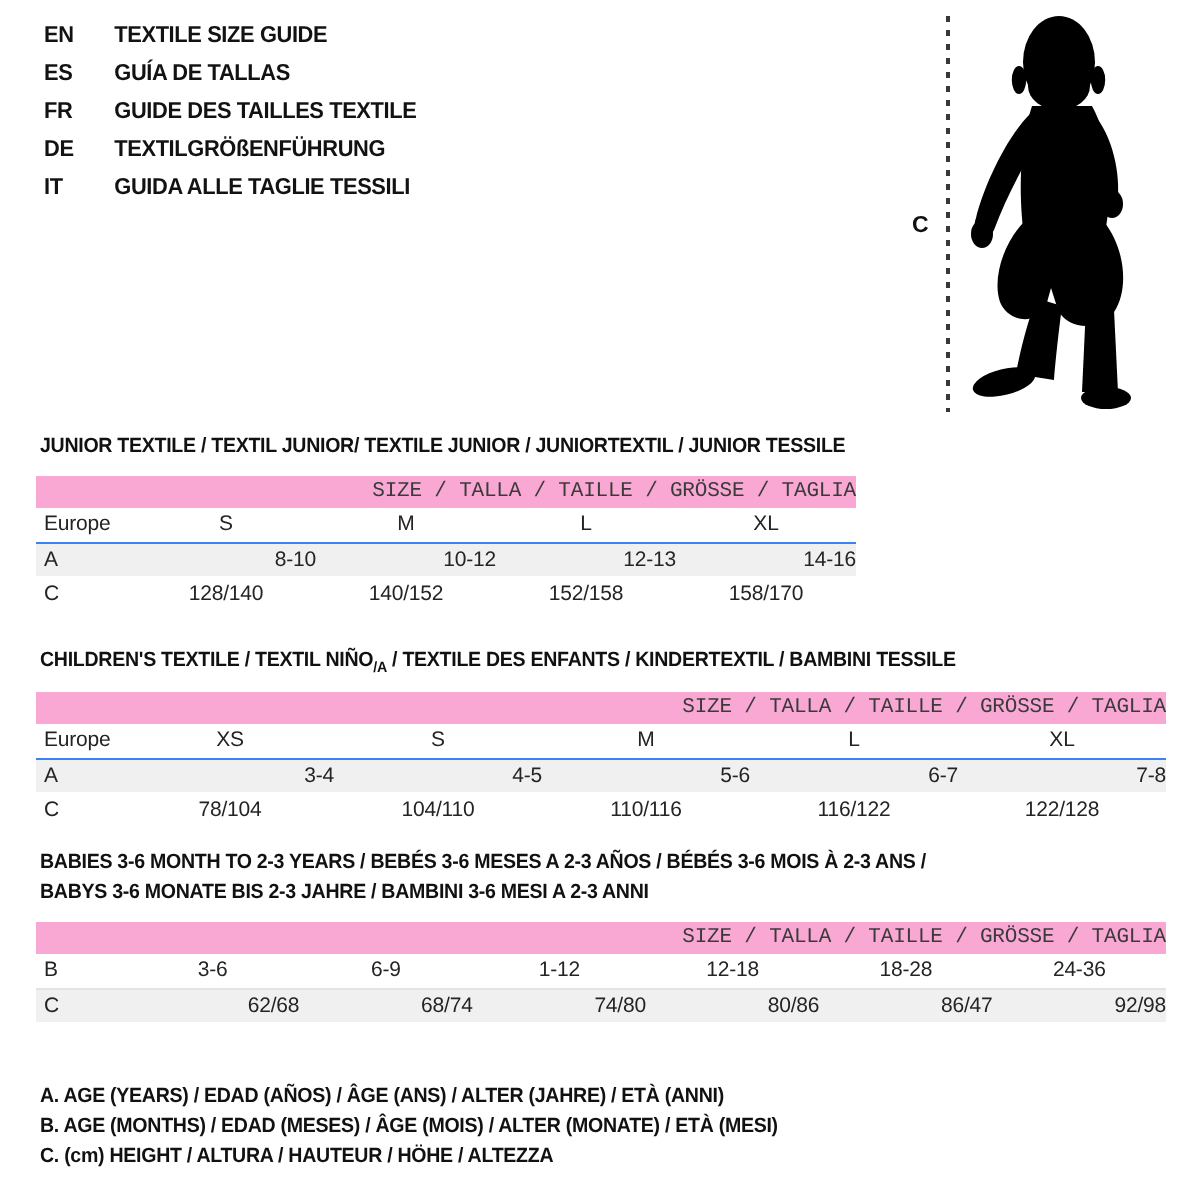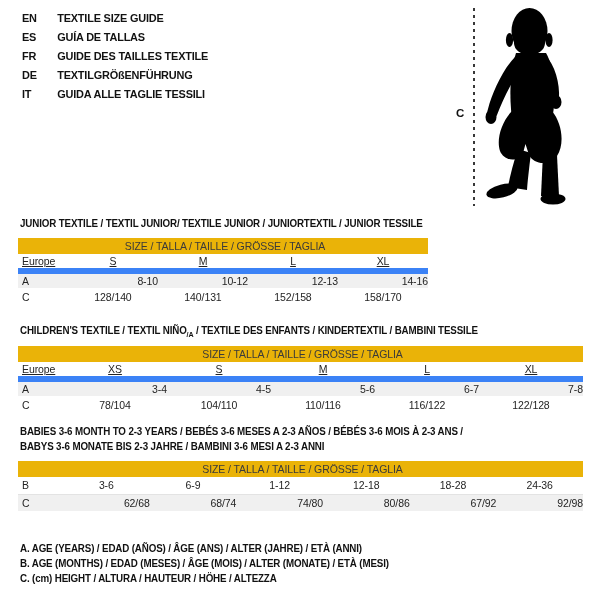--- a/index.html
+++ b/index.html
@@ -31,22 +31,22 @@
   #t3-title { top: 424px; line-height: 15px; }
   .tbl-title sub { font-size: 7.5px; }
 
   
   .size-table { position: absolute; border-collapse: collapse; table-layout: fixed; }
   #t1 { left: 18px; top: 238px; width: 410px; }
   #t2 { left: 18px; top: 346px; width: 565px; }
   #t3 { left: 18px; top: 461px; width: 565px; }
   .size-table td { height: 17px; text-align: center; padding: 0; font-size: 10.5px; color: #242424; letter-spacing: -0.1px; }
   .size-table td.lbl { text-align: left; padding-left: 4px; }
-  tr.bar td { background: #eab308; color: #3a3a3a; text-align: center; padding-left: 4px; height: 16px; font-size: 10.5px; }
-  tr.eu td { border-bottom: 6px solid #3b82f6; text-decoration: underline; }
+  tr.bar td { background: #f9a8d4; color: #3a3a3a; text-align: right; padding-left: 4px; height: 16px; font-size: 10.5px; font-family: Liberation Mono, monospace; }
+  tr.eu td { border-bottom: 1px solid #3b82f6; }
   tr.mid td { border-bottom: 1px solid #e3e3e3; }
   tr.stripe td { background: #f0f0f0; text-align: right; }
 
   
   .notes { position: absolute; left: 20px; top: 541px; transform: scaleX(0.95); transform-origin: 0 0; }
   .note { font-weight: bold; font-size: 10.3px; line-height: 15.2px; color: #111; letter-spacing: -0.15px; white-space: nowrap; }
 </style>
 </head>
 <body>
 
@@ -121,21 +121,21 @@
     <tr class="stripe">
       <td class="lbl">A</td>
       <td>8-10</td>
       <td>10-12</td>
       <td>12-13</td>
       <td>14-16</td>
     </tr>
     <tr>
       <td class="lbl">C</td>
       <td>128/140</td>
-      <td>140/131</td>
+      <td>140/152</td>
       <td>152/158</td>
       <td>158/170</td>
     </tr>
   </tbody>
     </table>
 
   <h2 class="tbl-title" id="t2-title">
     <span>CHILDREN'S TEXTILE / TEXTIL NIÑO</span><sub>/A</sub><span> / TEXTILE DES ENFANTS / KINDERTEXTIL / BAMBINI TESSILE</span>
   </h2>
   <table class="size-table" id="t2">
@@ -204,21 +204,21 @@
       <td>12-18</td>
       <td>18-28</td>
       <td>24-36</td>
     </tr>
     <tr class="stripe">
       <td class="lbl">C</td>
       <td>62/68</td>
       <td>68/74</td>
       <td>74/80</td>
       <td>80/86</td>
-      <td>67/92</td>
+      <td>86/47</td>
       <td>92/98</td>
     </tr>
   </tbody>
     </table>
 
   <div class="notes">
     <div class="note">A. AGE (YEARS) / EDAD (AÑOS) / ÂGE (ANS) / ALTER (JAHRE) / ETÀ (ANNI)</div>
     <div class="note">B. AGE (MONTHS) / EDAD (MESES) / ÂGE (MOIS) / ALTER (MONATE) / ETÀ (MESI)</div>
     <div class="note">C. (cm) HEIGHT / ALTURA / HAUTEUR / HÖHE / ALTEZZA</div>
   </div>

